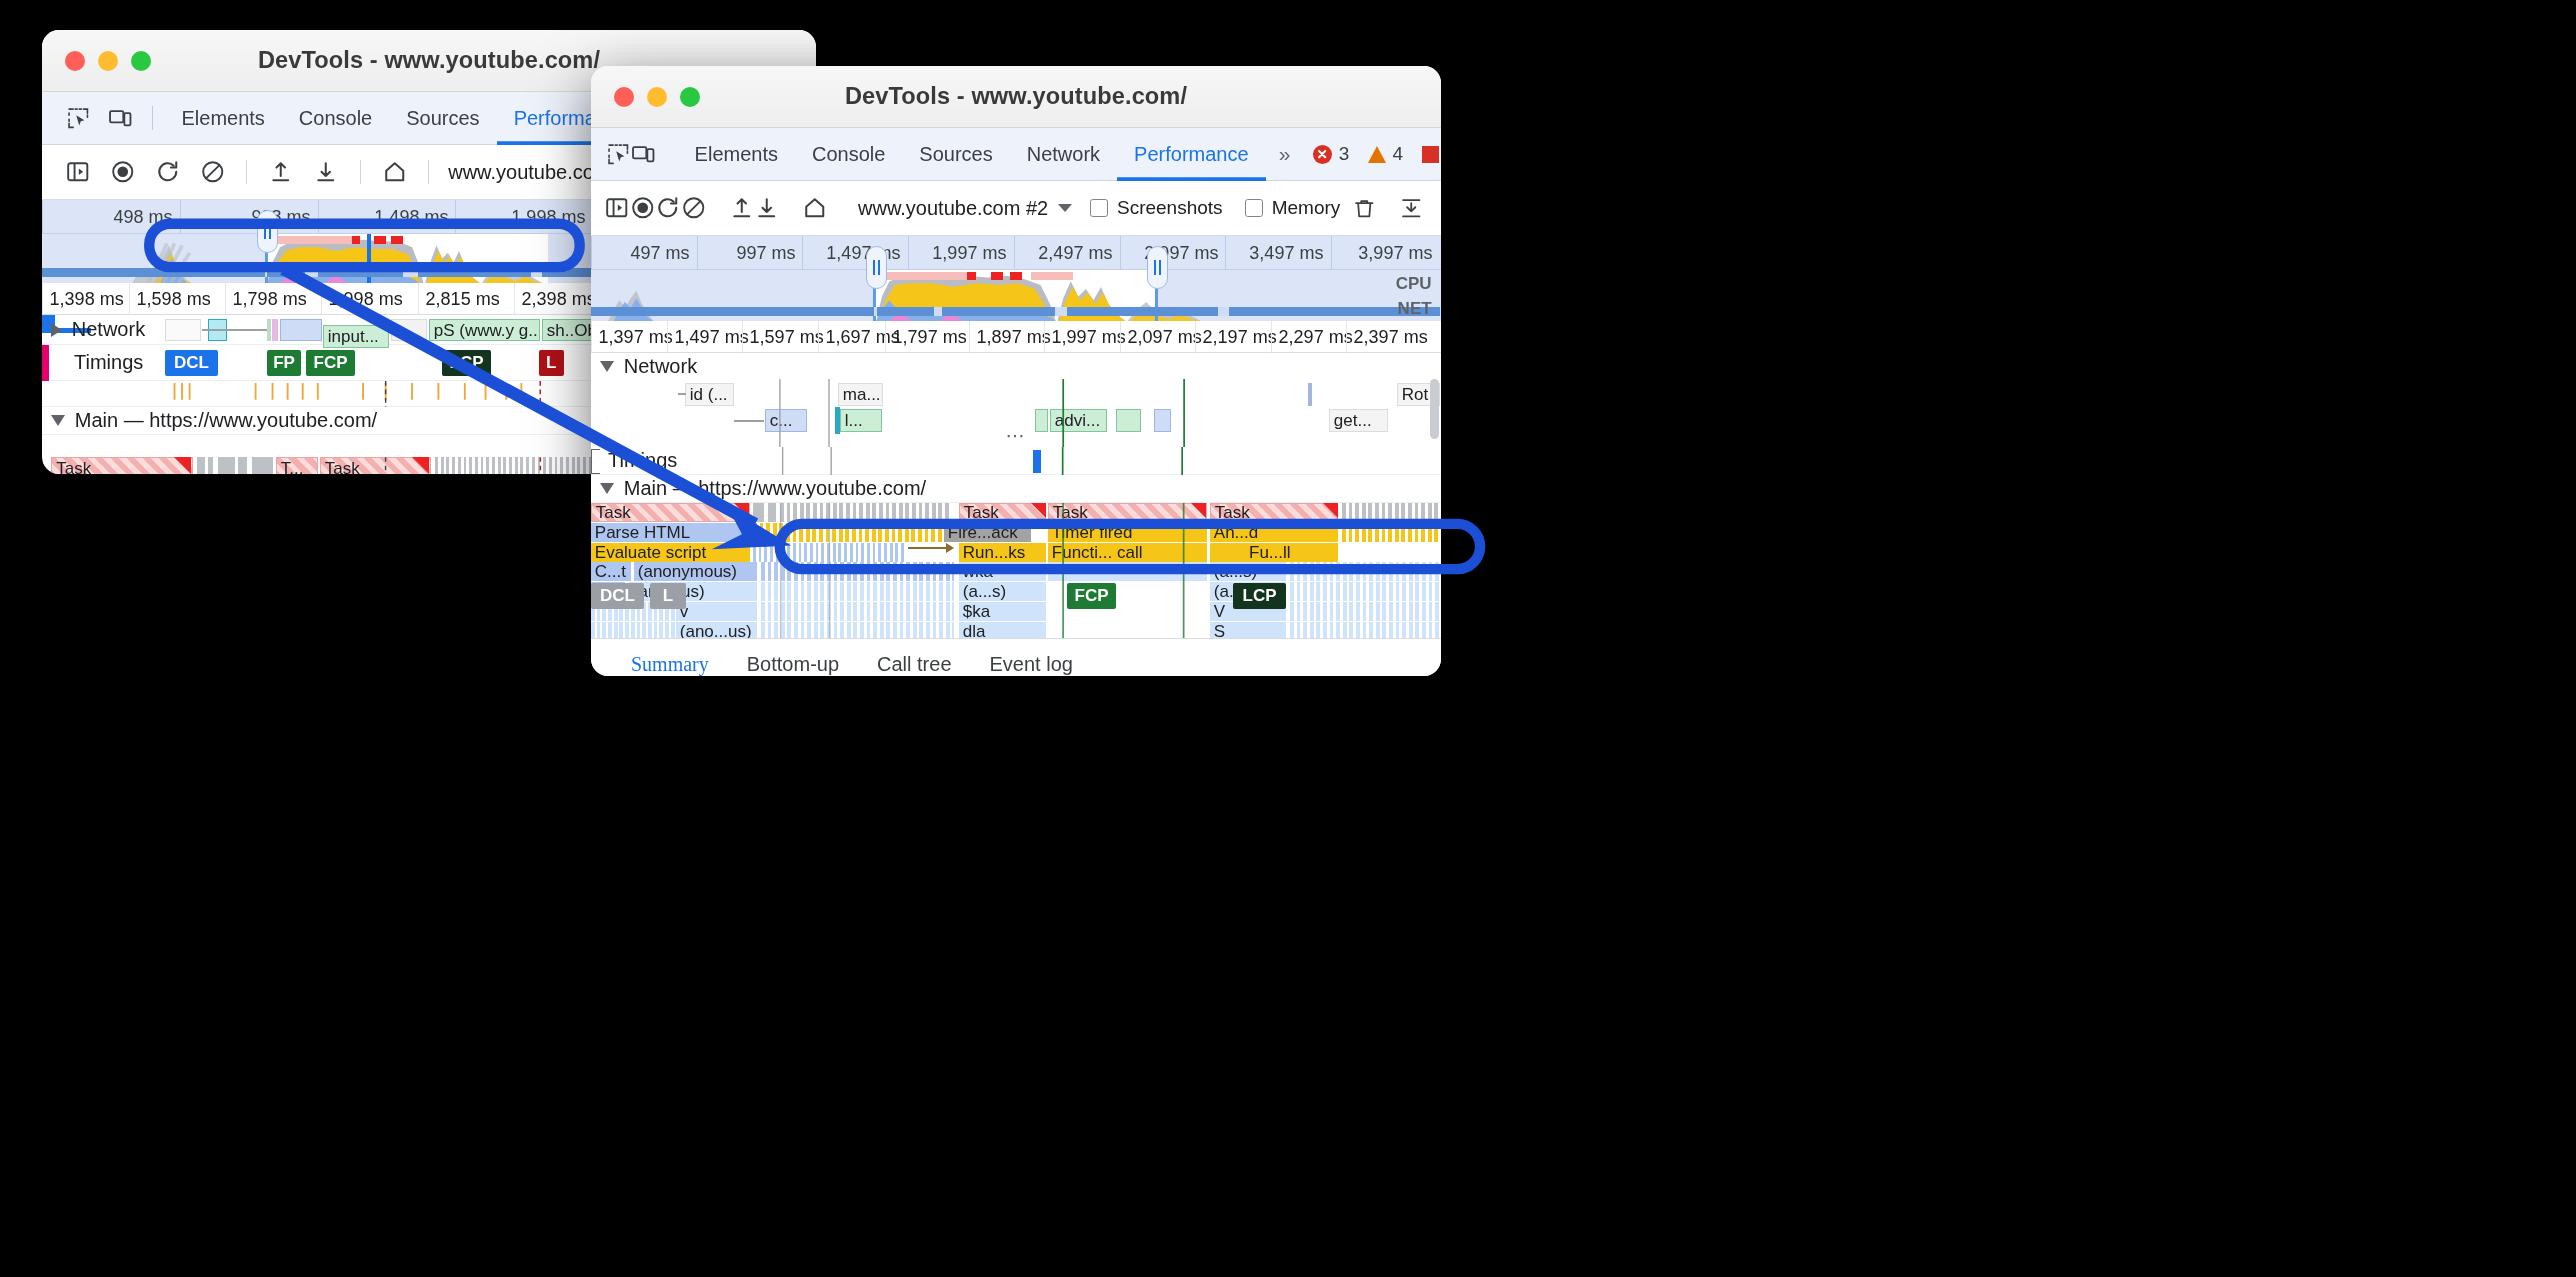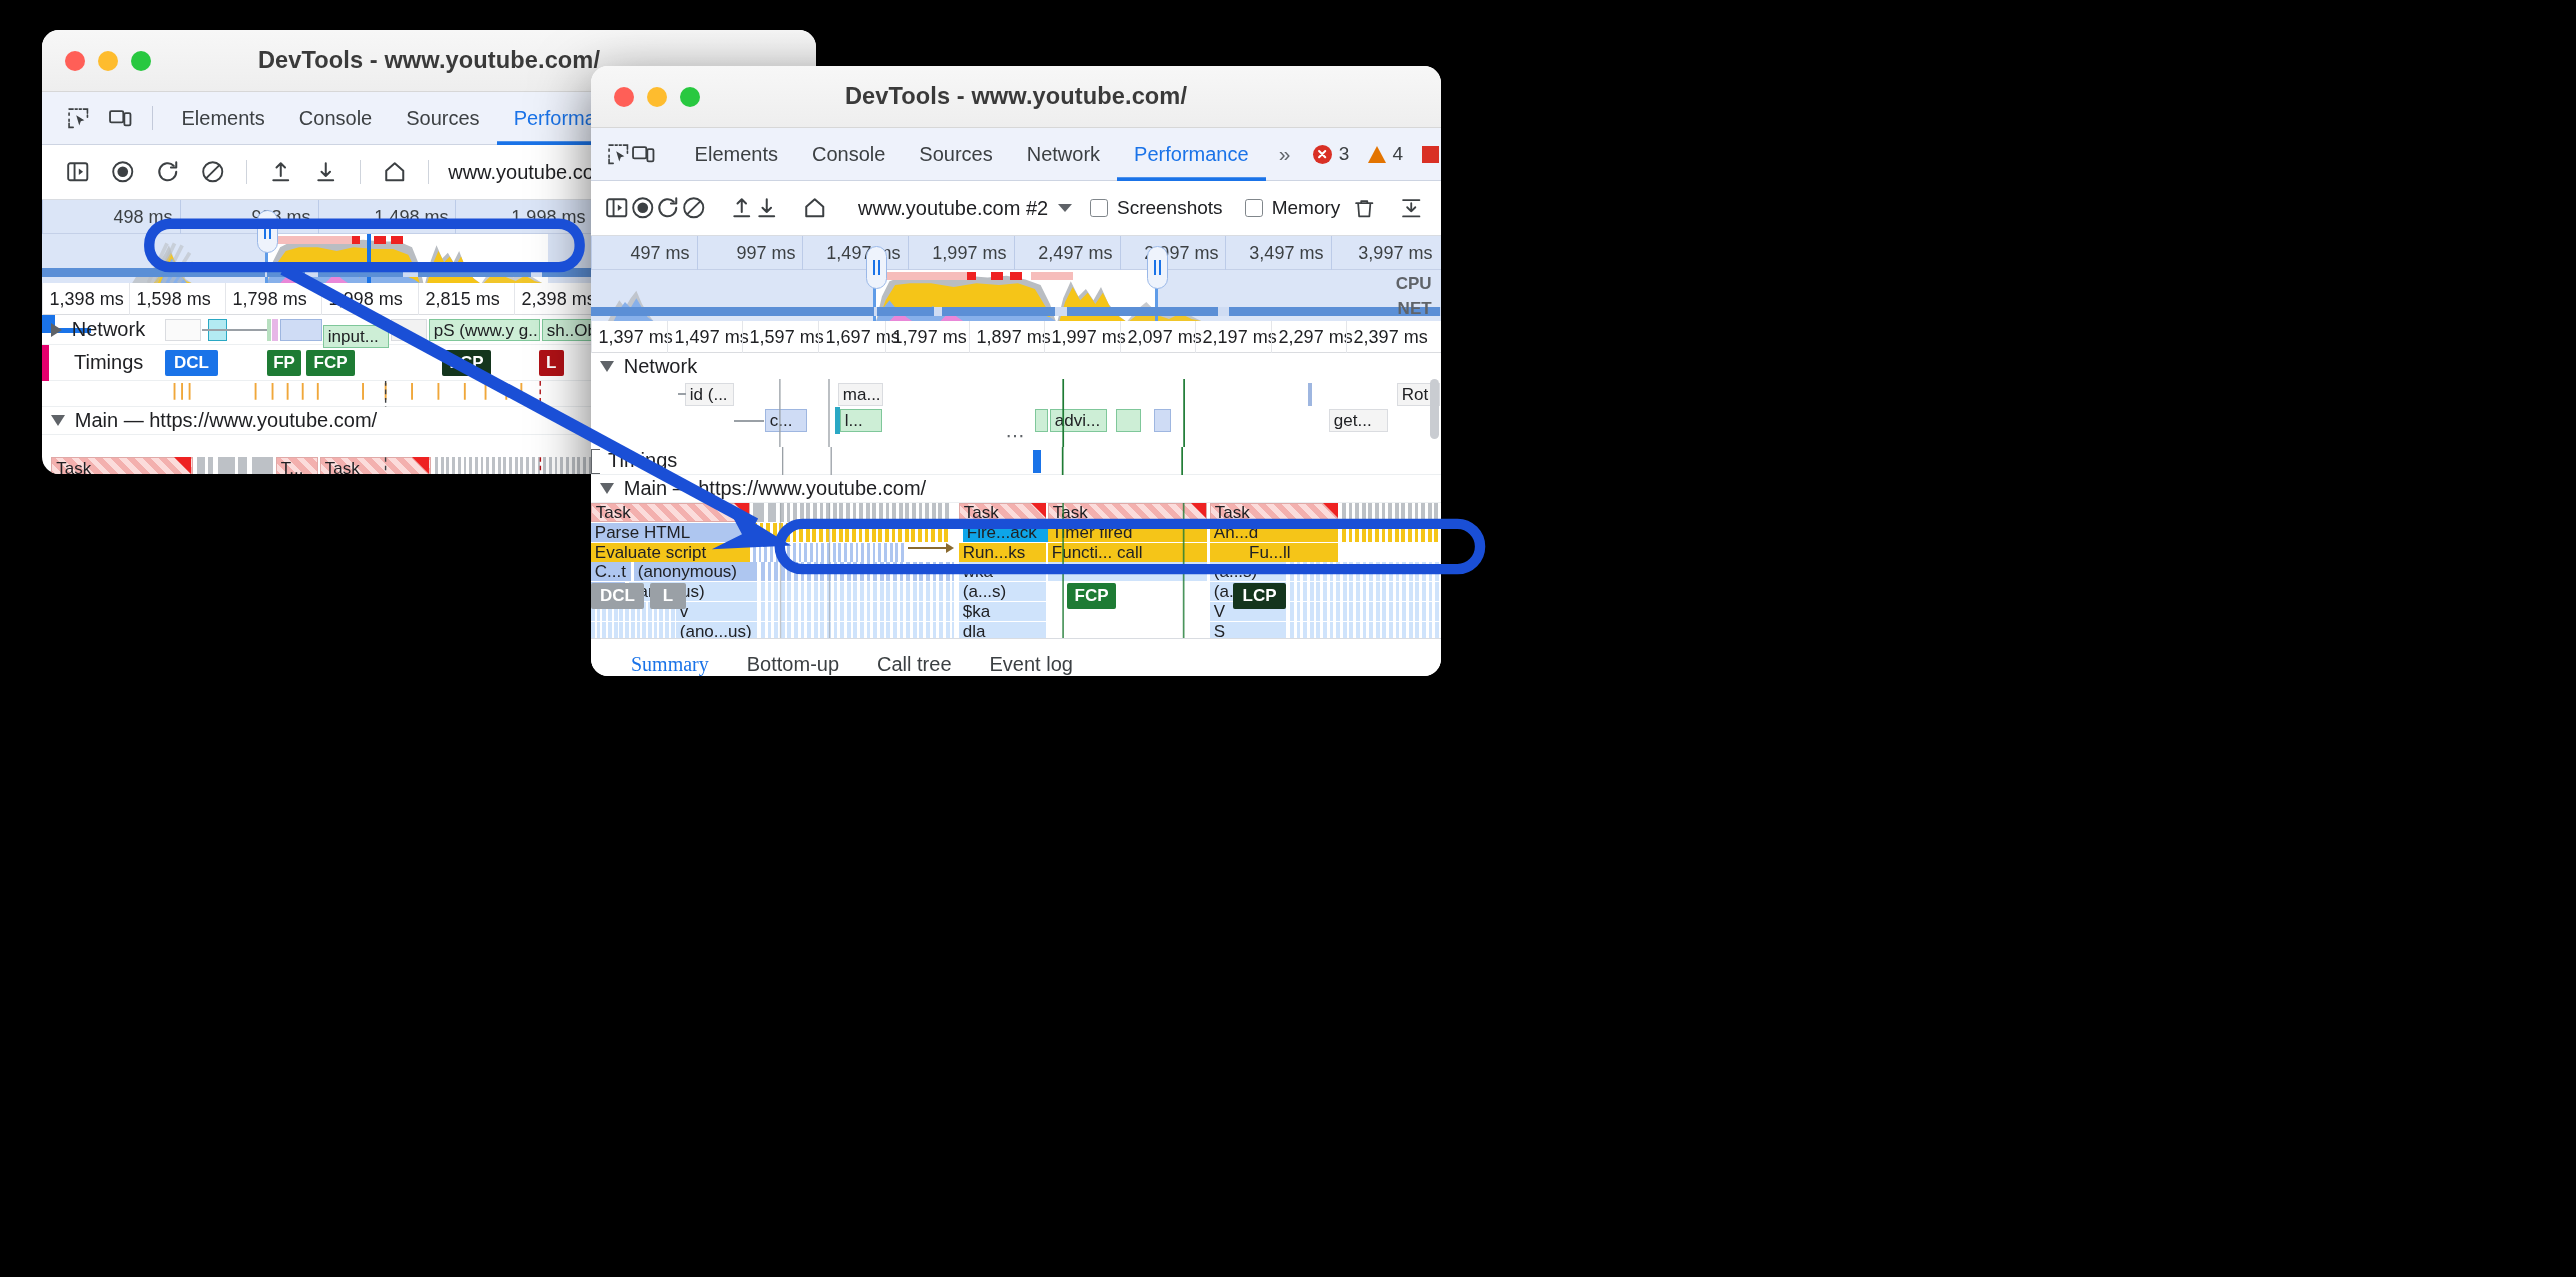--- a/index.html
+++ b/index.html
@@ -628,21 +628,21 @@
           <div class="blk hatch-red" style="left:457px;top:0;width:159px;height:19px;border:0.9px solid #e0a9a7;">Task</div>
           <div style="position:absolute;left:600px;top:0;width:0;height:0;border-left:15px solid transparent;border-top:15px solid #ee2222;"></div>
           <div class="blk hatch-red" style="left:619px;top:0;width:128px;height:19px;border:0.9px solid #e0a9a7;">Task</div>
           <div style="position:absolute;left:732px;top:0;width:0;height:0;border-left:15px solid transparent;border-top:15px solid #ee2222;"></div>
           <div style="position:absolute;left:751px;top:0;width:98px;height:19px;background:repeating-linear-gradient(90deg,#bdc1c6 0 3.8px,#fff 3.8px 6.6px);"></div>
         </div>
 
         <div style="position:absolute;left:0;top:20px;height:19px;width:850px;">
           <div class="blk" style="left:0px;top:0;width:159px;height:19px;background:#aec6f0;">Parse HTML</div>
           <div style="position:absolute;left:162px;top:0;width:196px;height:19px;background:repeating-linear-gradient(90deg,#f5c518 0 3.8px,#fff 3.8px 6.6px);"></div>
-          <div class="blk" style="left:372px;top:0;width:87px;height:19px;background:#0ea5e9;">Fire...ack</div>
+          <div class="blk" style="left:353px;top:0;width:87px;height:19px;background:#a3a3a3;">Fire...ack</div>
           <div class="blk" style="left:457px;top:0;width:159px;height:19px;background:#f5c518;">Timer fired</div>
           <div class="blk" style="left:619px;top:0;width:128px;height:19px;background:#f5c518;">An...d</div>
           <div style="position:absolute;left:751px;top:0;width:98px;height:19px;background:repeating-linear-gradient(90deg,#f5c518 0 3.8px,#fff 3.8px 6.6px);"></div>
         </div>
 
         <div style="position:absolute;left:0;top:40px;height:19px;width:850px;">
           <div class="blk" style="left:0px;top:0;width:159px;height:19px;background:#f5c518;">Evaluate script</div>
           <div style="position:absolute;left:162px;top:0;width:151px;height:19px;background:repeating-linear-gradient(90deg,#aec6f0 0 2.8px,#fff 2.8px 5.7px);"></div>
           <div style="position:absolute;left:317px;top:3.8px;width:38px;height:1.9px;background:#8a6a2f;"></div>
           <div style="position:absolute;left:355px;top:0;width:0;height:0;border-top:5.7px solid transparent;border-bottom:5.7px solid transparent;border-left:8.5px solid #8a6a2f;"></div>

